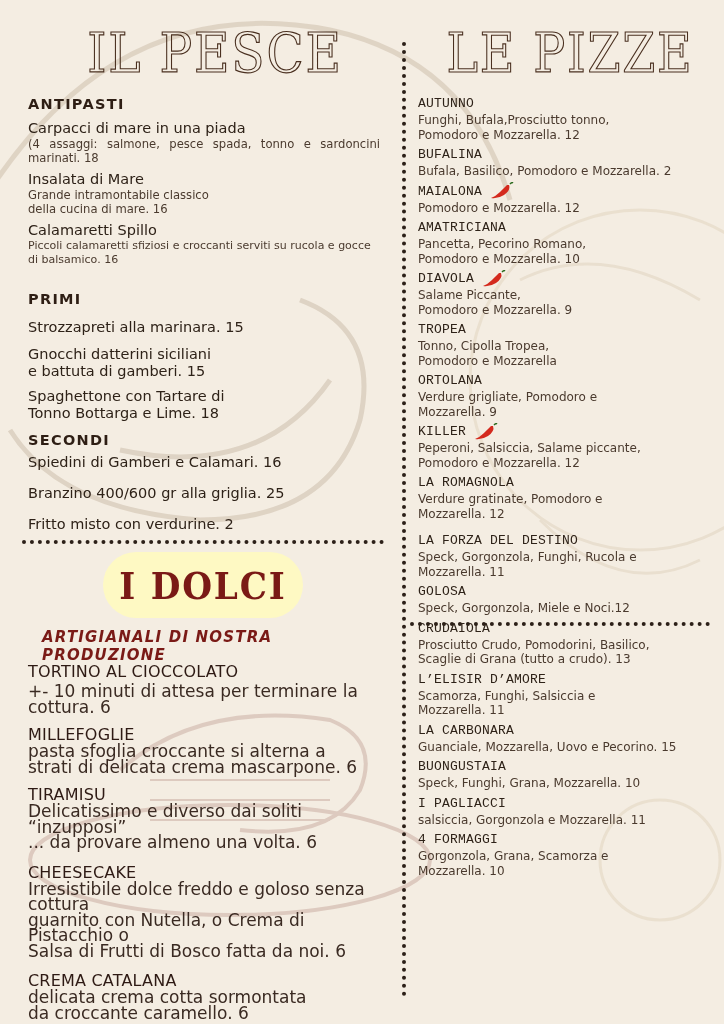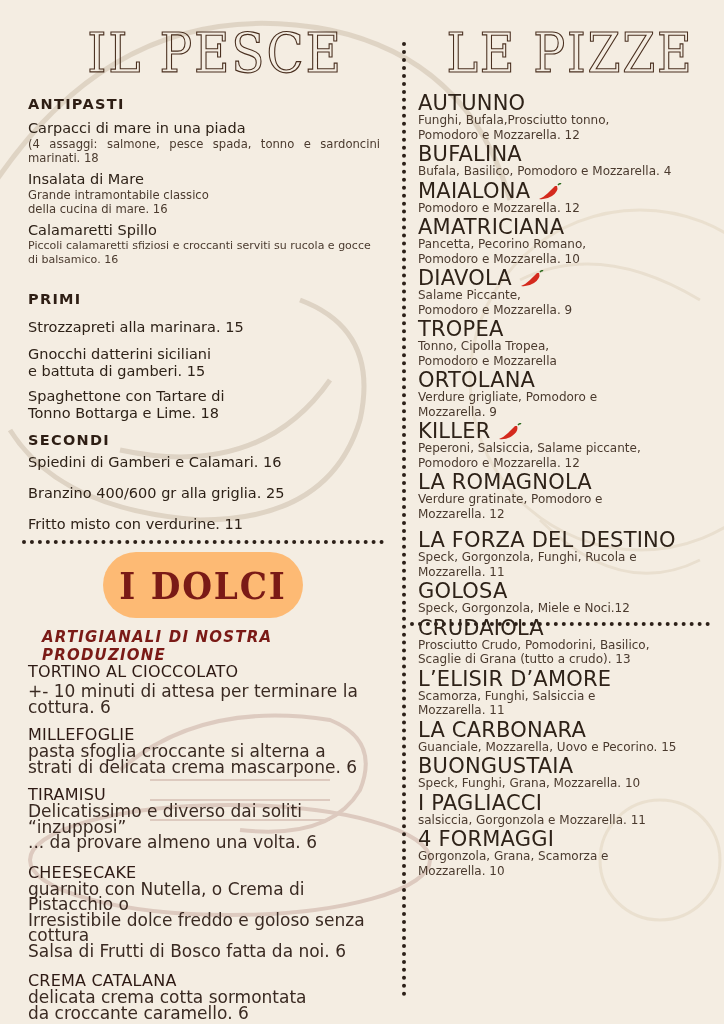--- a/index.html
+++ b/index.html
@@ -26,27 +26,27 @@
 
   .cat {
     font-family:"DejaVu Sans", sans-serif; font-weight:700; font-size:14.5px;
     letter-spacing:1.3px; color:#2e1e14; margin:0;
   }
   .item-name { font-size:14.5px; color:#2e2218; line-height:17px; }
   .item-desc { font-size:11.6px; color:#4a3a2e; line-height:14px; }
   .justify { text-align:justify; text-align-last:left; }
 
   .pizza { margin-bottom:3px; }
-  .pizza .item-name { font-size:21px; line-height:19px; letter-spacing:0.2px; }
+  .pizza .item-name { font-size:13px; line-height:19px; letter-spacing:0.2px;font-family:Liberation Mono, monospace; }
   .pizza .item-desc { font-size:12px; line-height:14.5px; }
   .chili { display:inline-block; vertical-align:middle; margin-left:8px; }
 
   .dolci-pill {
     position:absolute; left:103px; top:552px; width:200px; height:66px;
-    background:#fdba74; border-radius:33px;
+    background:#fef9c3; border-radius:33px;
     display:flex; align-items:center; justify-content:center;
   }
   .dolci-pill span {
     font-family:"DejaVu Serif", serif; font-size:38px; color:#7a1a16;
     letter-spacing:2px; font-weight:700; transform:scaleX(0.9); display:inline-block;
   }
   .dolci-sub {
     position:absolute; left:42px; top:628px; width:330px;
     font-family:"DejaVu Sans", sans-serif; font-style:italic; font-weight:700;
     font-size:15px; color:#7a1a16; letter-spacing:1.2px;
@@ -112,21 +112,21 @@
     <div style="margin-top:8px">
       <div class="item-name">Spaghettone con Tartare di</div>
       <div class="item-name">Tonno Bottarga e Lime. 18</div>
     </div>
   </div>
 
   <div style="margin-top:10px">
     <h3 class="cat">SECONDI</h3>
     <div style="margin-top:6px" class="item-name">Spiedini di Gamberi e Calamari. 16</div>
     <div style="margin-top:14px" class="item-name">Branzino 400/600 gr alla griglia. 25</div>
-    <div style="margin-top:14px" class="item-name">Fritto misto con verdurine. 11</div>
+    <div style="margin-top:14px" class="item-name">Fritto misto con verdurine. 2</div>
   </div>
 </div>
 
 <div class="dolci-pill">
   <span>I DOLCI</span>
 </div>
 <div class="dolci-sub">ARTIGIANALI DI NOSTRA PRODUZIONE</div>
 
 <div class="dolci-list">
   <div class="dolce">
@@ -138,22 +138,22 @@
     <div class="item-desc">pasta sfoglia croccante si alterna a</div>
     <div class="item-desc">strati di delicata crema mascarpone. 6</div>
   </div>
   <div class="dolce" style="margin-top:10px">
     <div class="item-name">TIRAMISU</div>
     <div class="item-desc">Delicatissimo e diverso dai soliti “inzupposi”</div>
     <div class="item-desc">... da provare almeno una volta. 6</div>
   </div>
   <div class="dolce" style="margin-top:12px">
     <div class="item-name">CHEESECAKE</div>
+    <div class="item-desc">Irresistibile dolce freddo e goloso senza cottura</div>
     <div class="item-desc">guarnito con Nutella, o Crema di Pistacchio o</div>
-    <div class="item-desc">Irresistibile dolce freddo e goloso senza cottura</div>
     <div class="item-desc">Salsa di Frutti di Bosco fatta da noi. 6</div>
   </div>
   <div class="dolce" style="margin-top:12px">
     <div class="item-name">CREMA CATALANA</div>
     <div class="item-desc">delicata crema cotta sormontata</div>
     <div class="item-desc">da croccante caramello. 6</div>
   </div>
   <div class="dolce" style="margin-top:12px">
     <div class="item-name">CREMA DI CAFFE’ BORBONE</div>
     <div class="item-desc">cremoso al Caffé. 5</div>
@@ -162,21 +162,21 @@
 
 <div class="col-right">
   <div id="pizze-a">
       <div class="pizza">
         <div class="item-name"><span>AUTUNNO</span></div>
         <div class="item-desc">Funghi, Bufala,Prosciutto tonno,</div>
         <div class="item-desc">Pomodoro e Mozzarella. 12</div>
       </div>
       <div class="pizza">
         <div class="item-name"><span>BUFALINA</span></div>
-        <div class="item-desc">Bufala, Basilico, Pomodoro e Mozzarella. 4</div>
+        <div class="item-desc">Bufala, Basilico, Pomodoro e Mozzarella. 2</div>
       </div>
       <div class="pizza">
         <div class="item-name"><span>MAIALONA</span><svg class="chili" width="24" height="18" viewBox="0 0 24 18">
             <path d="M20 2 Q22 0 23 1" stroke="#2a6a1e" stroke-width="1.5" fill="none"></path>
             <path d="M19 3 Q21 8 14 13 Q8 17 1 16 Q6 14 10 10 Q14 6 17 3 Z" fill="#d42a1e"></path>
           </svg></div>
         <div class="item-desc">Pomodoro e Mozzarella. 12</div>
       </div>
       <div class="pizza">
         <div class="item-name"><span>AMATRICIANA</span></div>

